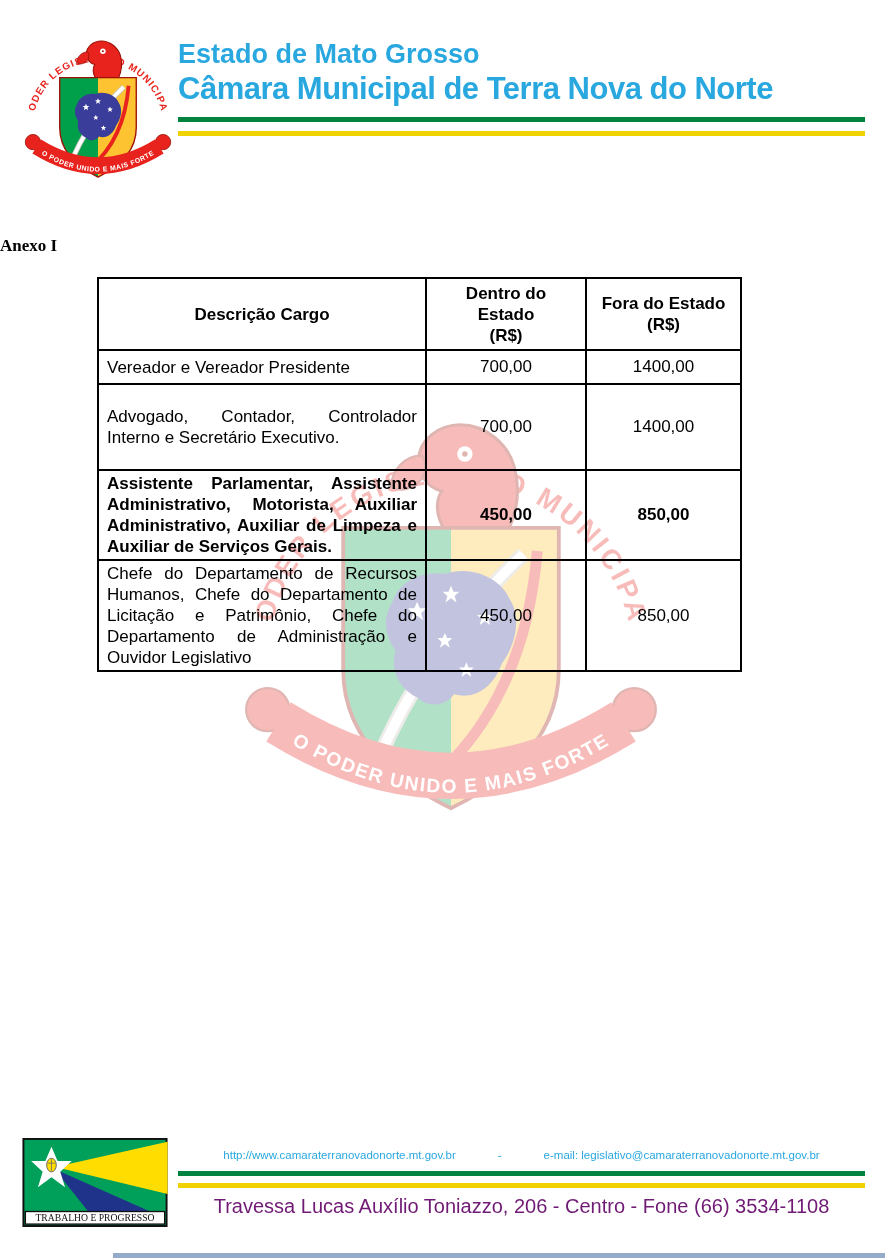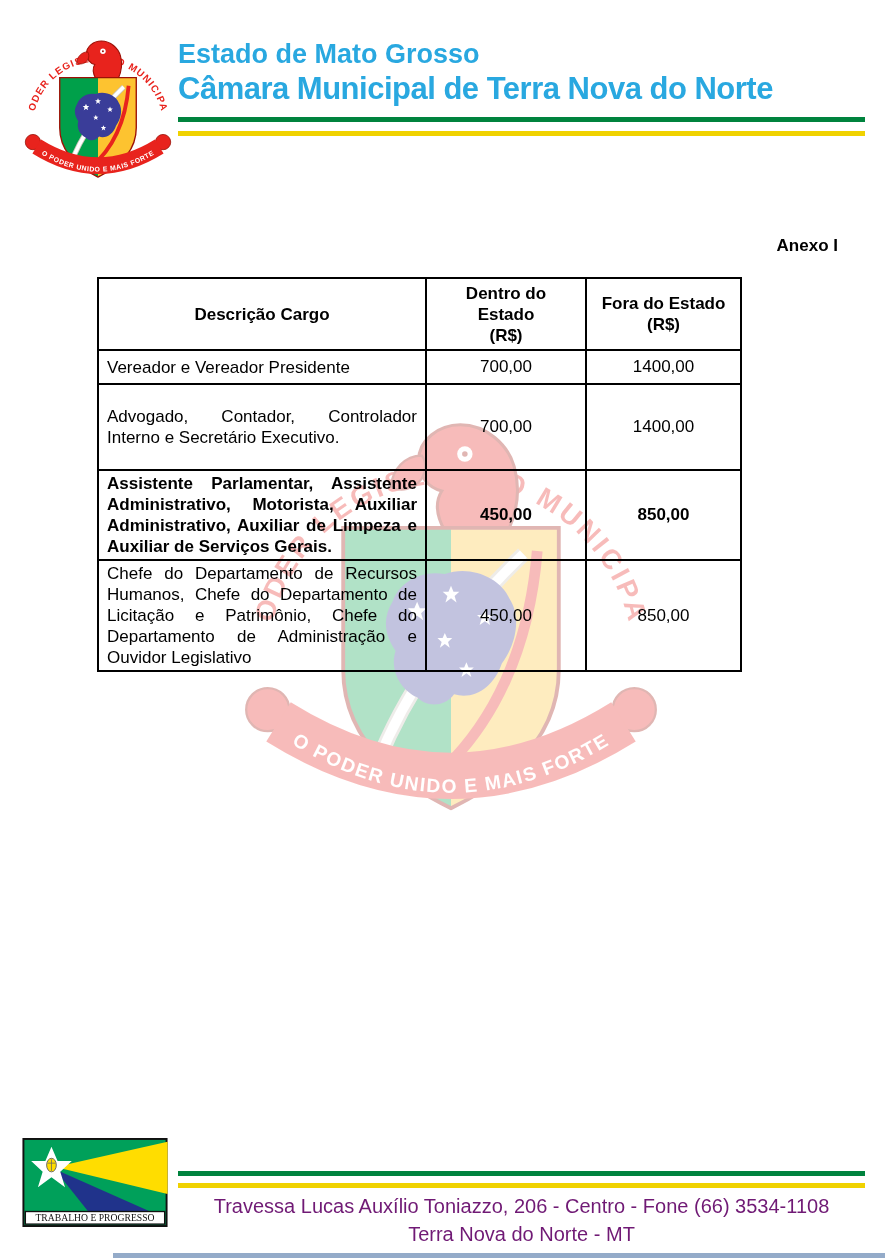--- a/index.html
+++ b/index.html
@@ -10,22 +10,22 @@
   .crest-header{position:absolute;left:16px;top:20px;width:164px;height:172px;}
   .header-text{position:absolute;left:178px;top:38px;width:690px;text-align:left;color:#29A8E0;}
   .state-line{font-size:27px;line-height:32px;font-weight:bold;letter-spacing:0;}
   .title-line{font-size:31px;line-height:38px;font-weight:bold;letter-spacing:-0.5px;}
   .rule{position:absolute;left:178px;width:687px;height:5px;}
   .rule.green{background:#00833E;}
   .rule.yellow{background:#F0D200;}
   .hdr-green{top:117px;} .hdr-yellow{top:131px;}
 
   
-  .annex-title{position:absolute;left:0;top:236px;width:838px;text-align:right;
-               font-size:17px;font-weight:bold;color:#000;}
+  .annex-title{position:absolute;left:0;top:236px;width:838px;text-align:left;
+               font-size:17px;font-weight:bold;color:#000;font-family:Liberation Serif, serif;}
 
   
   .watermark{position:absolute;left:220px;top:348px;width:462px;height:520px;opacity:0.30;z-index:1;}
 
   
   .salary-table{position:absolute;left:97px;top:277px;z-index:2;border-collapse:collapse;
                 table-layout:fixed;width:643px;font-size:17px;color:#000;background:transparent;}
   .salary-table td,.salary-table th{border:2px solid #000;vertical-align:middle;padding:2px 8px;}
   .salary-table th{font-size:17px;font-weight:bold;text-align:center;white-space:pre-line;line-height:21px;}
   .row-header{height:72px;}
@@ -181,22 +181,26 @@
     <rect x="1" y="1" width="148" height="90" fill="#00A05A" stroke="#111111" stroke-width="2"></rect>
     <polygon points="34,30 150,4 150,58" fill="#FFDD00"></polygon>
     <polygon points="33,32 132,76 68,76" fill="#20338B"></polygon>
     <path fill="#ffffff" d="M30,9 L36.3,23.7 L51,23.7 L39.1,34.9 L44,51 L30,40.5 L16,51 L20.9,34.9 L9,23.7 L23.7,23.7 Z"></path>
     <ellipse cx="30" cy="28" rx="5" ry="7" fill="#FFDD00" stroke="#666666" stroke-width="1"></ellipse>
     <path d="M 26 26 L 34 26 M 30 22 L 30 34" stroke="#666666" stroke-width="0.8" fill="none"></path>
     <rect x="3" y="76" width="144" height="13" fill="#ffffff" stroke="#111111" stroke-width="1.4"></rect>
     <text x="75" y="86" text-anchor="middle" font-family="Liberation Serif, serif" font-size="10" fill="#111111">TRABALHO E PROGRESSO</text>
   </svg>
 
+  <div class="footer-links">
+    <span>http://www.camaraterranovadonorte.mt.gov.br</span>
+    <span>-</span>
+    <span>e-mail: legislativo@camaraterranovadonorte.mt.gov.br</span>
+  </div>
   <div class="rule green ftr-green"></div>
   <div class="rule yellow ftr-yellow"></div>
 
   <div class="footer-address">
     <div>Travessa Lucas Auxílio Toniazzo, 206 - Centro - Fone (66) 3534-1108</div>
-    <div>Terra Nova do Norte - MT</div>
   </div>
 
   <div class="bottom-edge"></div>
 </div>
 
 </body></html>

